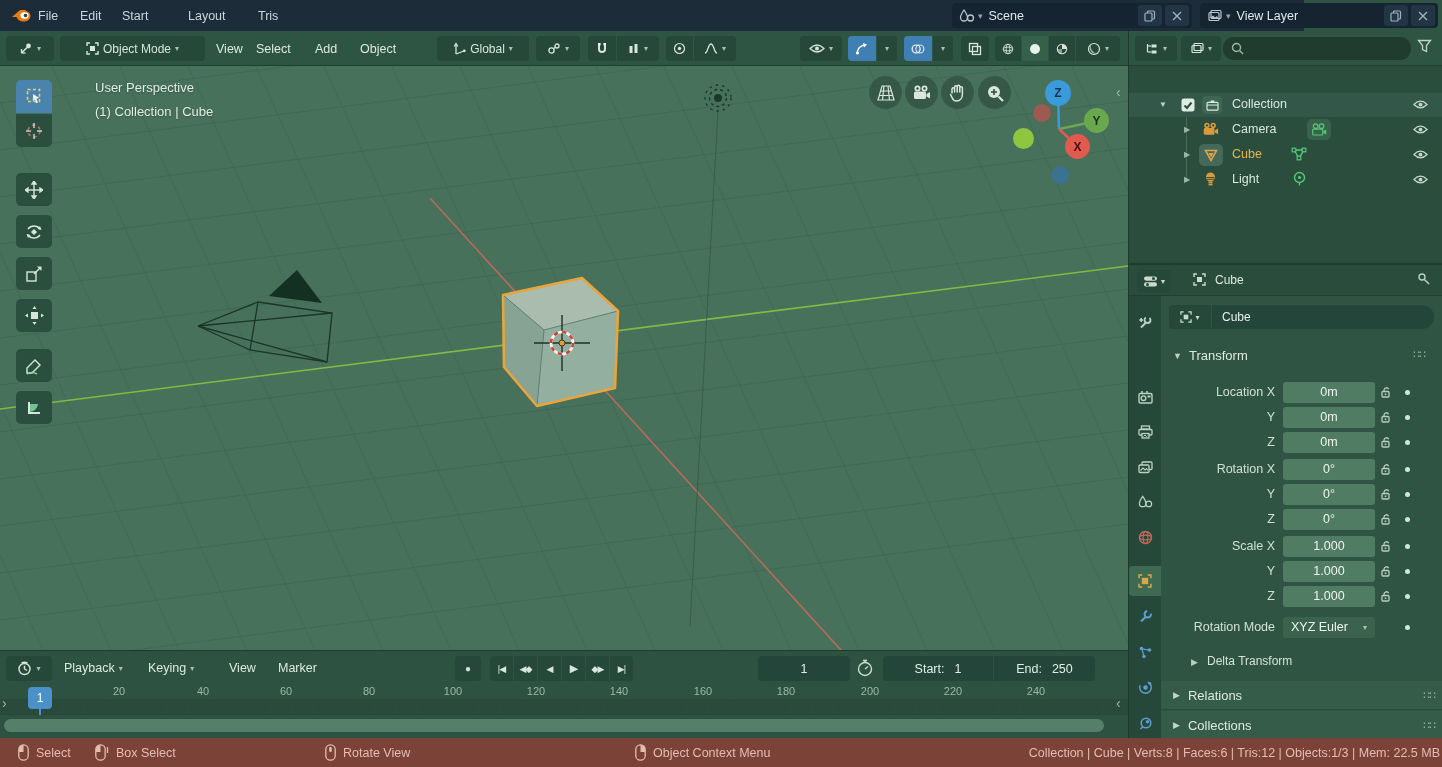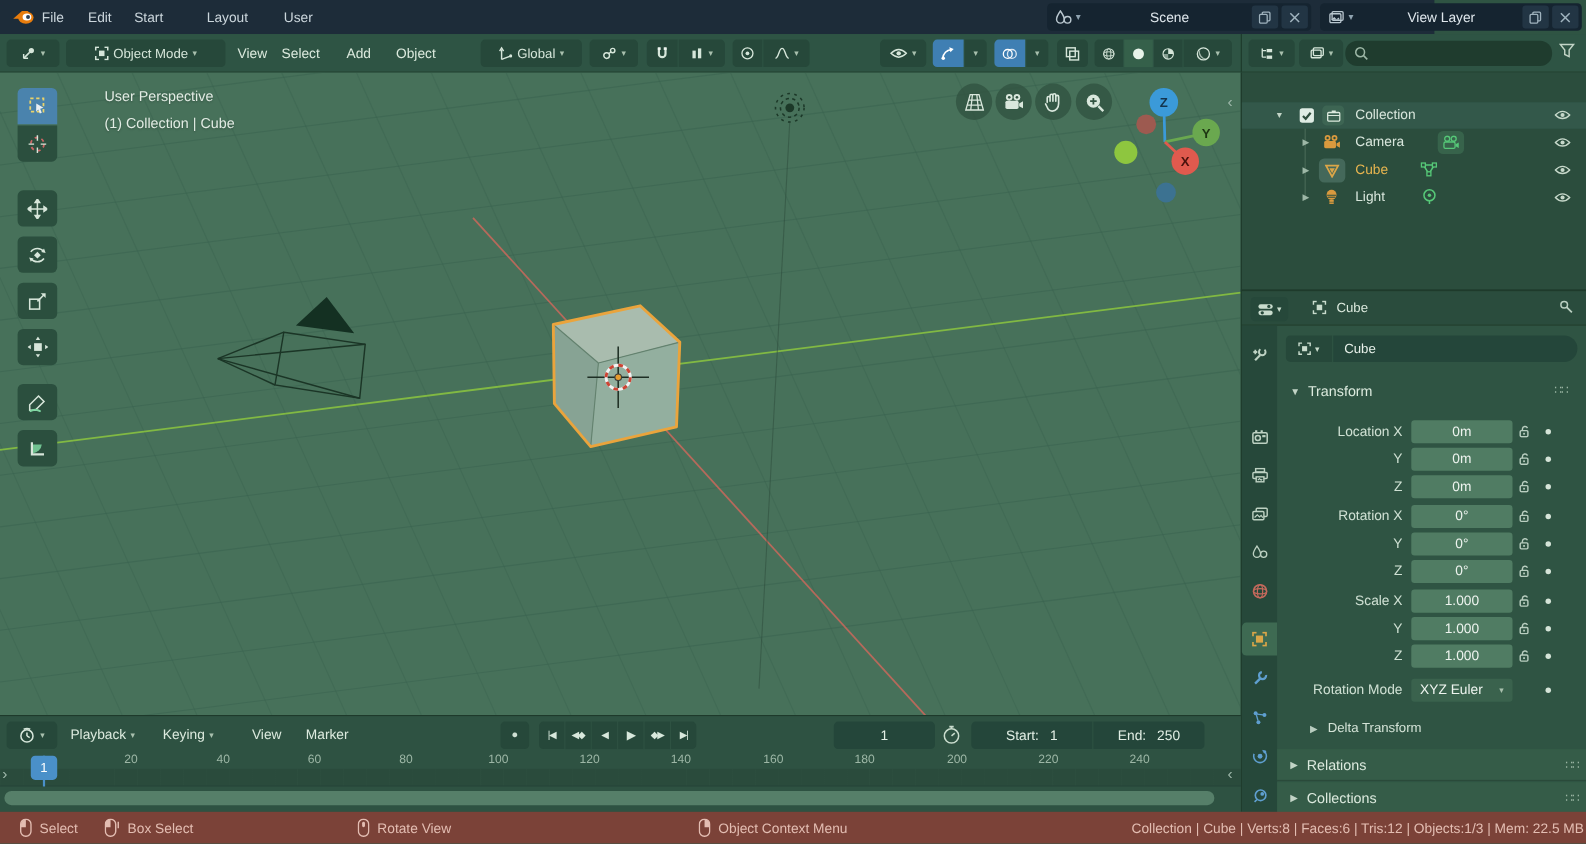--- a/index.html
+++ b/index.html
@@ -10,21 +10,21 @@
 
   
   #topbar { left:0; top:0; width:1304px; height:31px; background:#1d2c39; color:#cbd6dc; }
   .tmenu { position:absolute; top:0; height:31px; display:flex; align-items:center; font-size:12.5px; cursor:default; }
   #tabs { position:absolute; left:322px; top:0; width:630px; height:31px; display:flex; align-items:flex-end; overflow:hidden; }
   .tab { height:28px; display:flex; align-items:center; padding:0 14px; border-radius:5px 5px 0 0; color:#7f95a2; background:#22323f; margin-right:1px; white-space:nowrap; font-size:12.5px; }
   .tab.active { background:#2d4a5d; color:#e9eff3; }
   .idfield { position:absolute; top:3px; height:25px; background:#152430; border-radius:4px; display:flex; align-items:center; color:#dfe7ec; }
   .idfield .ficon { display:flex; align-items:center; padding:0 3px 0 7px; color:#b9c7cf; }
   .idfield .chev { font-size:9px; color:#8fa3b0; margin-right:6px; }
-  .idfield .fval { flex:1; font-size:12.5px;text-align:center; }
+  .idfield .fval { flex:1; font-size:12.5px; }
   .fbtn { width:24px; height:21px; display:flex; align-items:center; justify-content:center; background:#223544; border-radius:3px; margin-right:3px; color:#9fb2bd; }
 
   
   #toolbar { left:0; top:31px; width:1128px; height:35px; background:#2e5444; border-bottom:1px solid #23402f; }
   .btn { position:absolute; top:5px; height:25px; background:#26483a; border-radius:4px; display:flex; align-items:center; justify-content:center; gap:4px; color:#d6e6da; padding:0 7px; }
   .btn .chev { font-size:8px; color:#a9c0ae; }
   .flatmenu { position:absolute; top:0; height:35px; display:flex; align-items:center; color:#dceade; font-size:12.5px; }
   .bluebtn { background:#3f7fb3 !important; color:#eef6fb !important; }
   .ddjoin { border-radius:0 4px 4px 0 !important; }
   .ljoin { border-radius:4px 0 0 4px !important; }
@@ -90,21 +90,21 @@
         <path d="M2,12 L10,5 L16,5 L9,12 Z" fill="#e87d0d"></path>
         <ellipse cx="13.5" cy="11" rx="7" ry="5.5" fill="#e87d0d"></ellipse>
         <ellipse cx="14.5" cy="10.5" rx="4" ry="3.2" fill="#fff"></ellipse>
         <circle cx="15.5" cy="10.5" r="1.8" fill="#2b4057"></circle>
       </svg>
   </span>
   <span class="tmenu" style="left:38px">File</span>
   <span class="tmenu" style="left:80px">Edit</span>
   <span class="tmenu" style="left:122px">Start</span>
   <span class="tmenu" style="left:188px">Layout</span>
-  <span class="tmenu" style="left:258px">User</span>
+  <span class="tmenu" style="left:258px">Tris</span>
   <div class="idfield" style="left:952px;width:240px">
     <span class="ficon">
       <svg width="16" height="14" viewBox="0 0 16 14">
           <path d="M5,1 C5,1 1.5,6 1.5,8.5 A3.5,3.5 0 0 0 8.5,8.5 C8.5,6 5,1 5,1 Z" fill="none" stroke="currentColor" stroke-width="1.3"></path>
           <circle cx="11.5" cy="9" r="3" fill="none" stroke="currentColor" stroke-width="1.3"></circle>
         </svg>
     </span>
     <span class="chev">▾</span>
     <span class="fval">Scene</span>
     <span class="fbtn">

